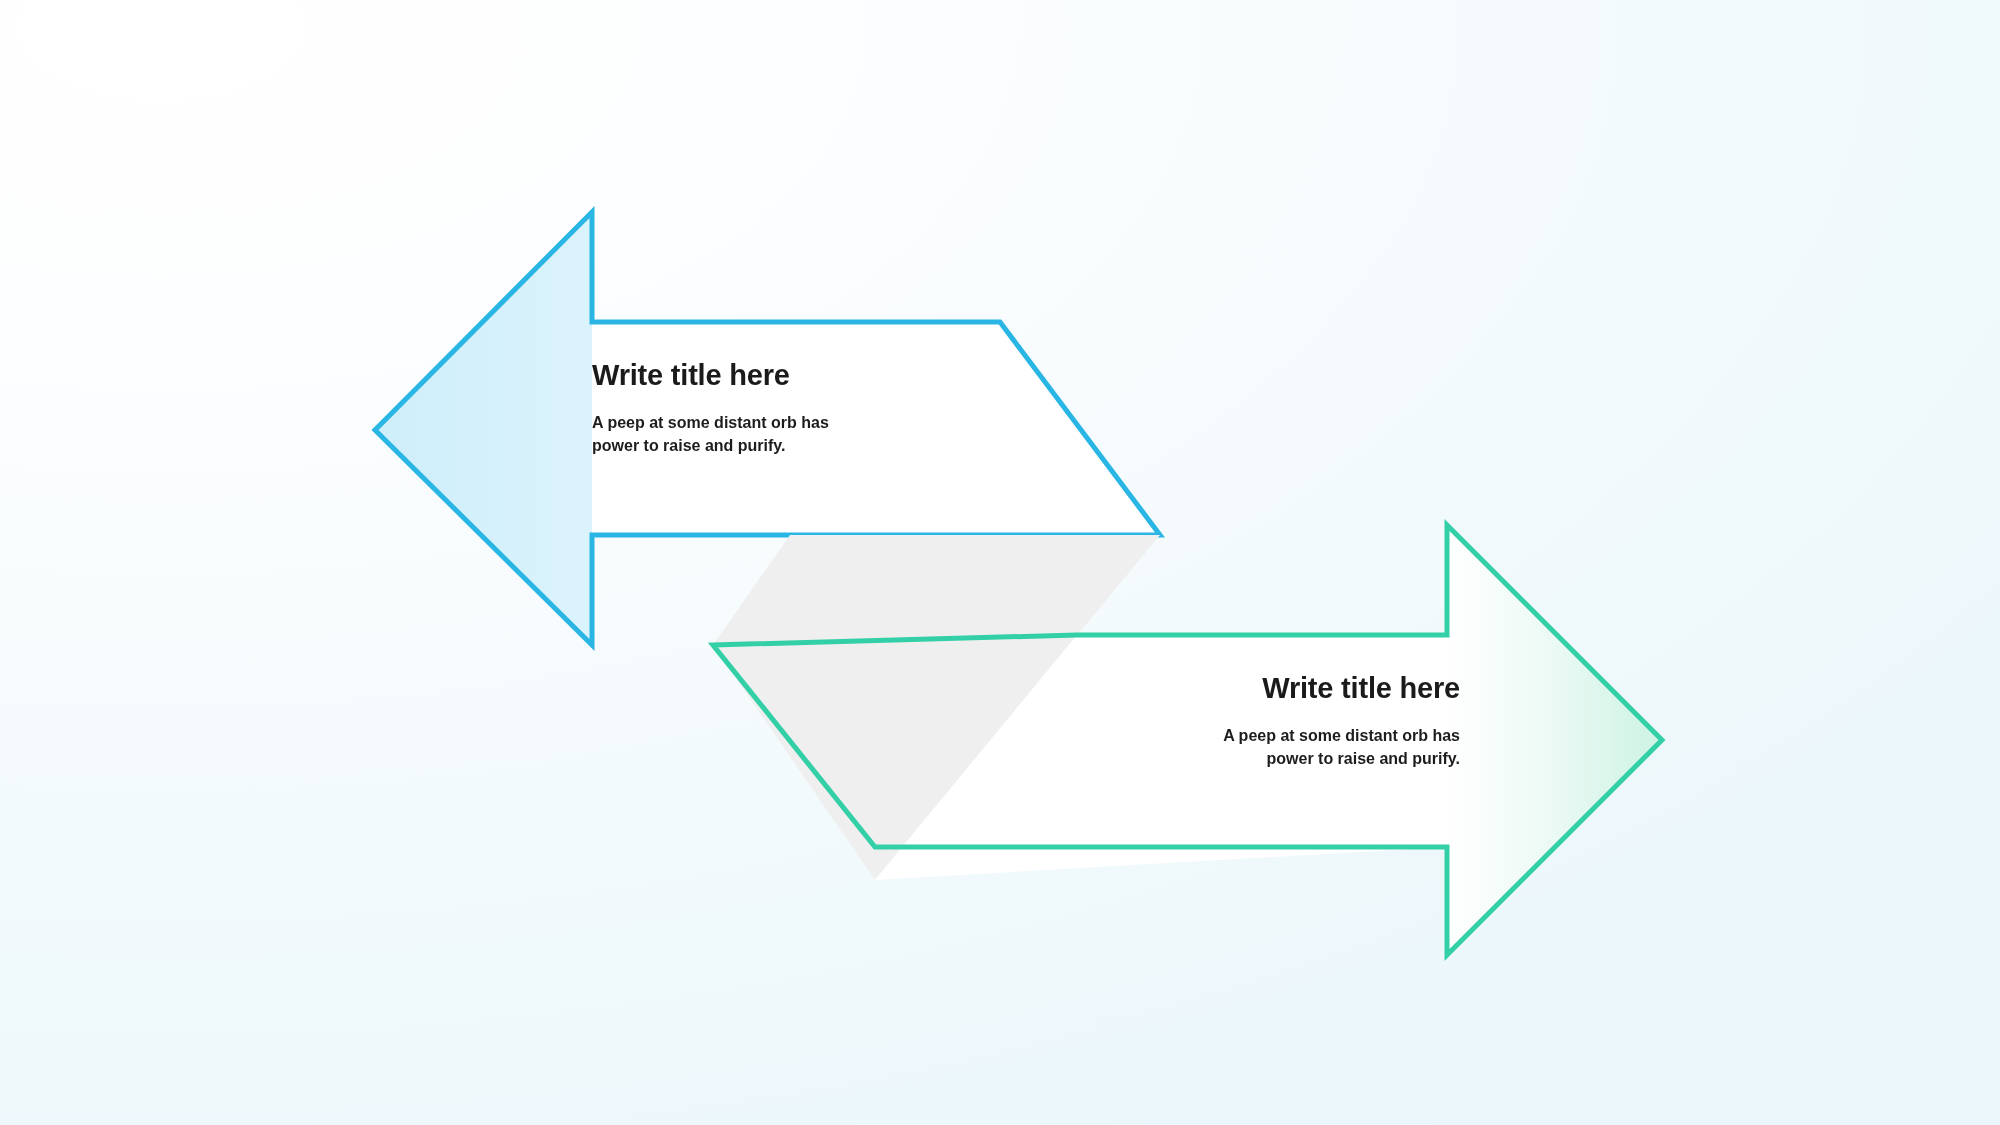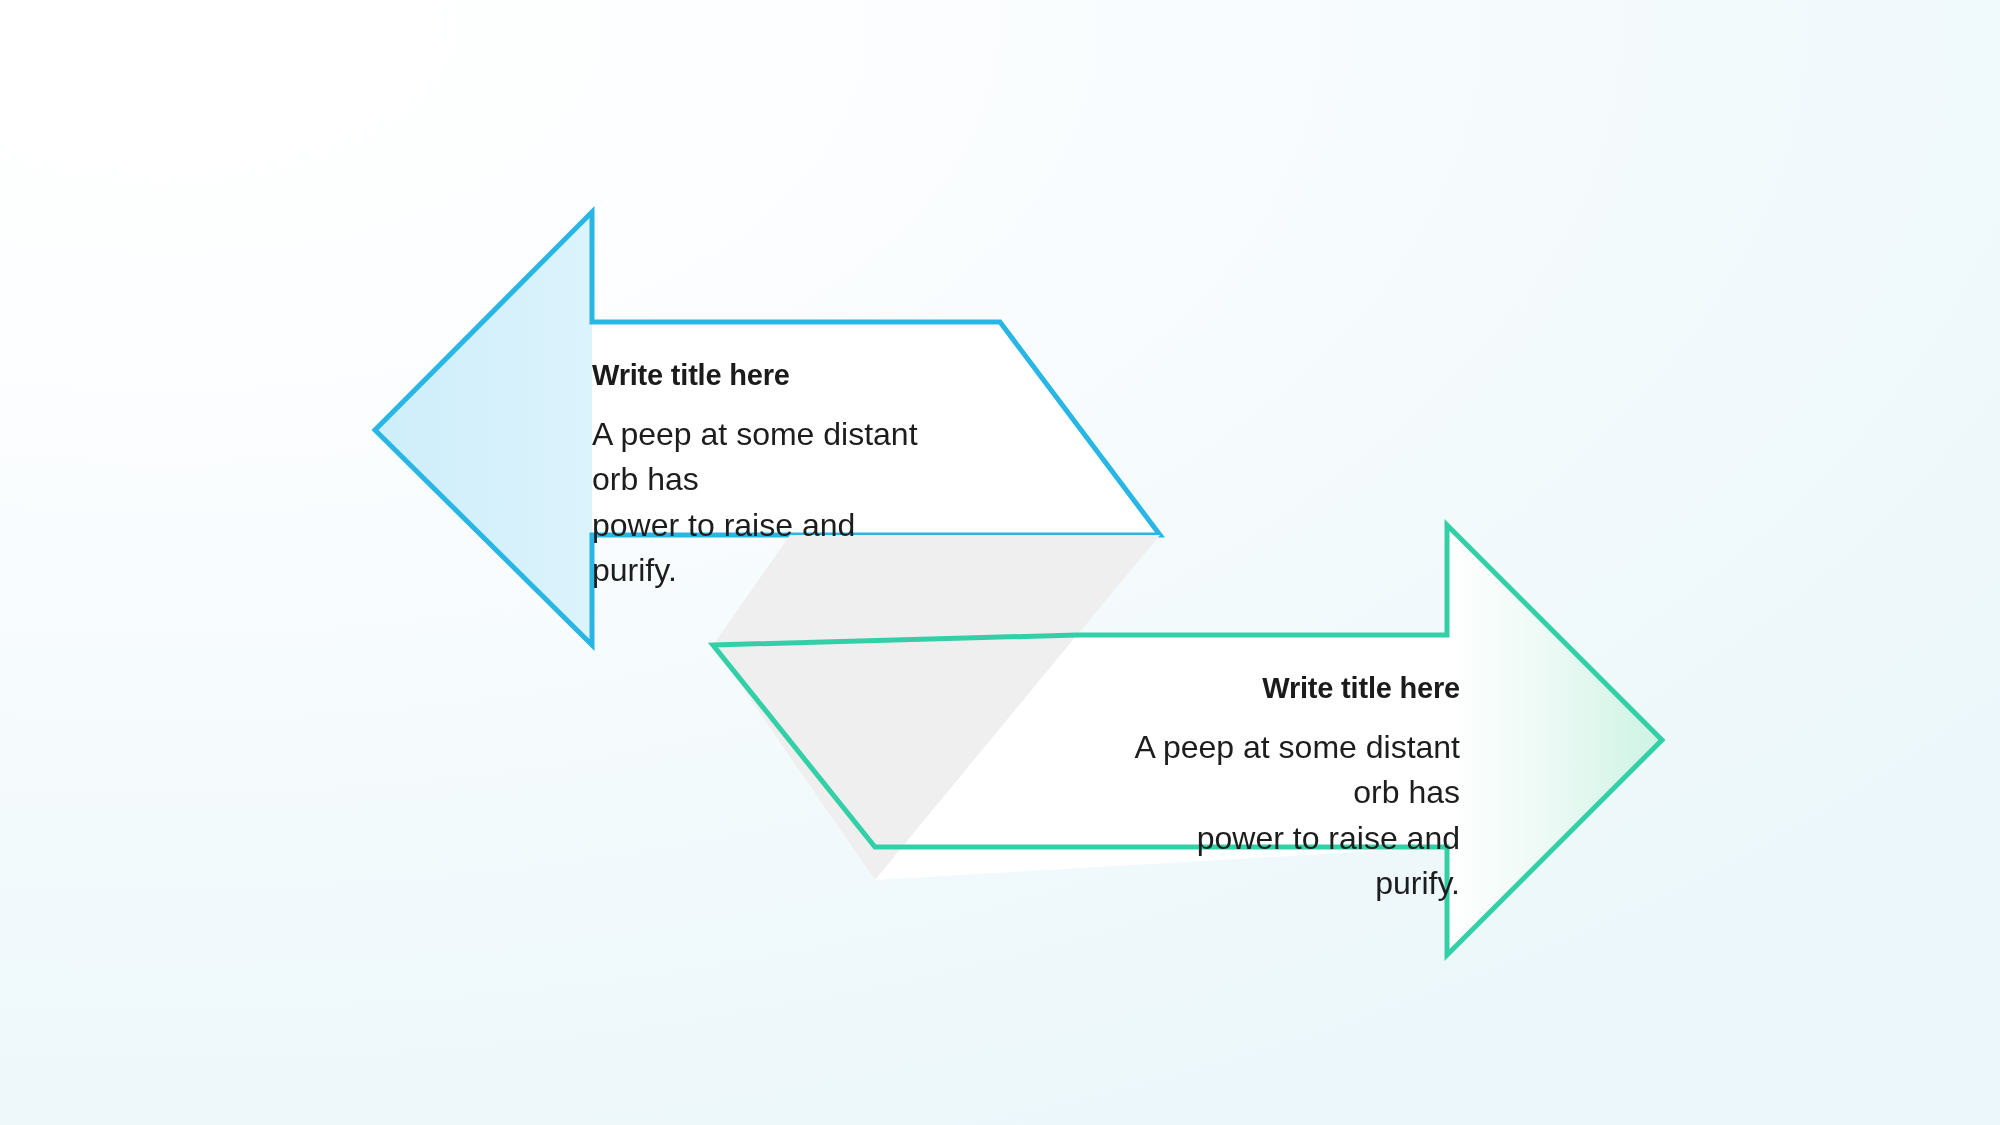--- a/index.html
+++ b/index.html
@@ -36,22 +36,22 @@
   }
   .block-title {
     font-size: 29px;
     font-weight: bold;
     color: #1b1b1b;
     letter-spacing: -0.2px;
     margin: 0 0 20px 0;
     line-height: 1.1;
   }
   .block-body {
-    font-size: 32px;
-    font-weight: normal;
+    font-size: 16px;
+    font-weight: bold;
     color: #1d1d1d;
     line-height: 1.42;
     margin: 0;
     white-space: pre-line;
   }
   #block-one {
     left: 592px;
     top: 360px;
     width: 330px;
     text-align: left;

